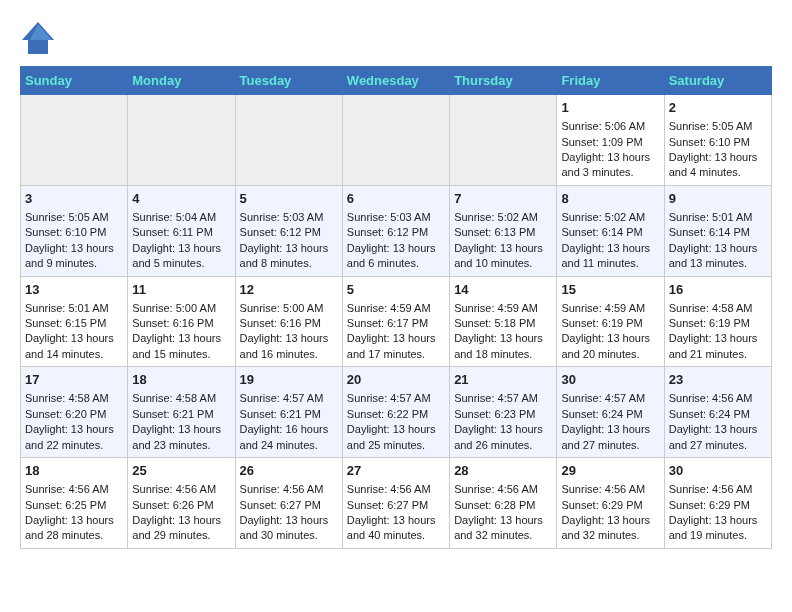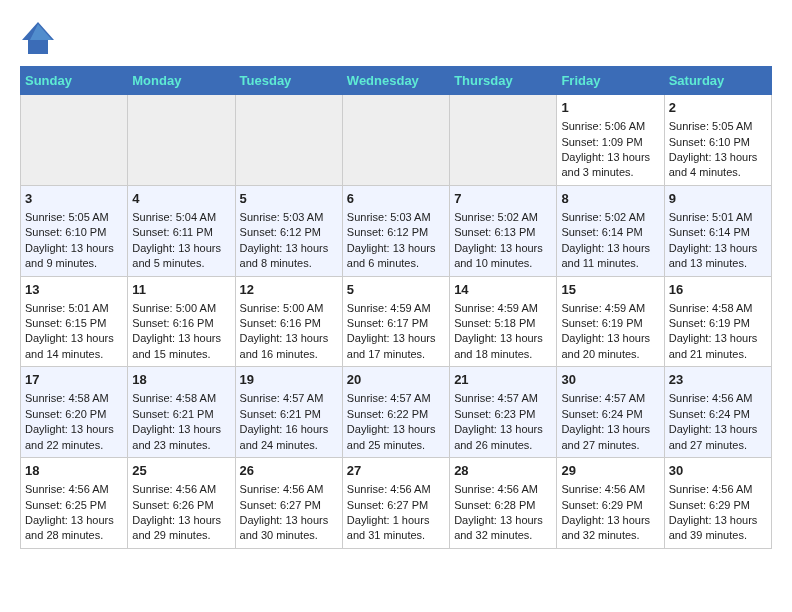--- a/index.html
+++ b/index.html
@@ -281,35 +281,35 @@
         <td>
           <span class="day-num">26</span>
           <div>Sunrise: 4:56 AM</div>
           <div>Sunset: 6:27 PM</div>
           <div>Daylight: 13 hours and 30 minutes.</div>
         </td>
         <td>
           <span class="day-num">27</span>
           <div>Sunrise: 4:56 AM</div>
           <div>Sunset: 6:27 PM</div>
-          <div>Daylight: 1 hours and 31 minutes.</div>
+          <div>Daylight: 13 hours and 40 minutes.</div>
         </td>
         <td>
           <span class="day-num">28</span>
           <div>Sunrise: 4:56 AM</div>
           <div>Sunset: 6:28 PM</div>
           <div>Daylight: 13 hours and 32 minutes.</div>
         </td>
         <td>
           <span class="day-num">29</span>
           <div>Sunrise: 4:56 AM</div>
           <div>Sunset: 6:29 PM</div>
           <div>Daylight: 13 hours and 32 minutes.</div>
         </td>
         <td>
           <span class="day-num">30</span>
           <div>Sunrise: 4:56 AM</div>
           <div>Sunset: 6:29 PM</div>
-          <div>Daylight: 13 hours and 39 minutes.</div>
+          <div>Daylight: 13 hours and 19 minutes.</div>
         </td>
       </tr>
     </tbody>
 </table>
 
 </body></html>

